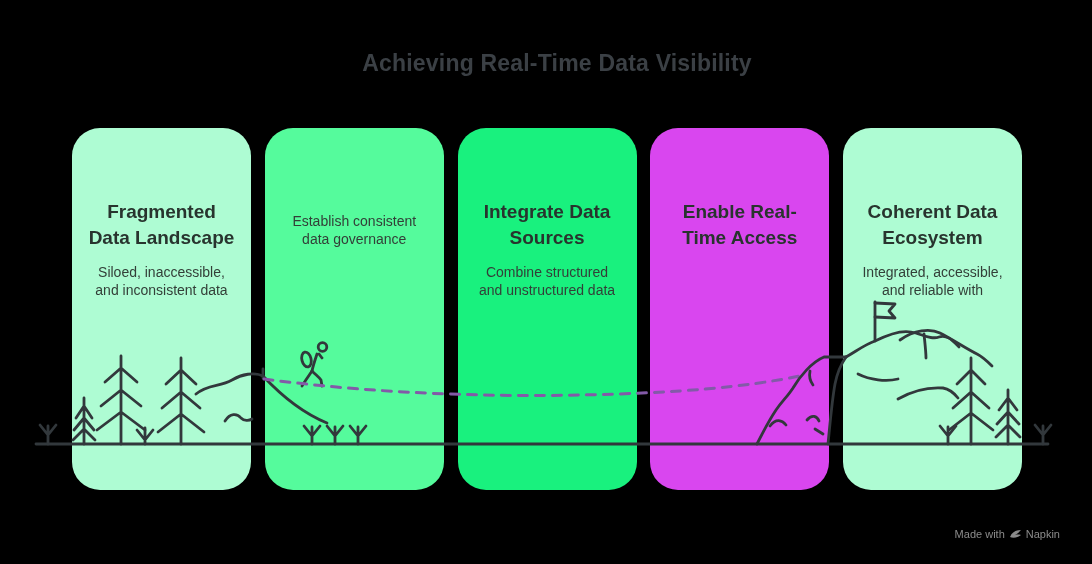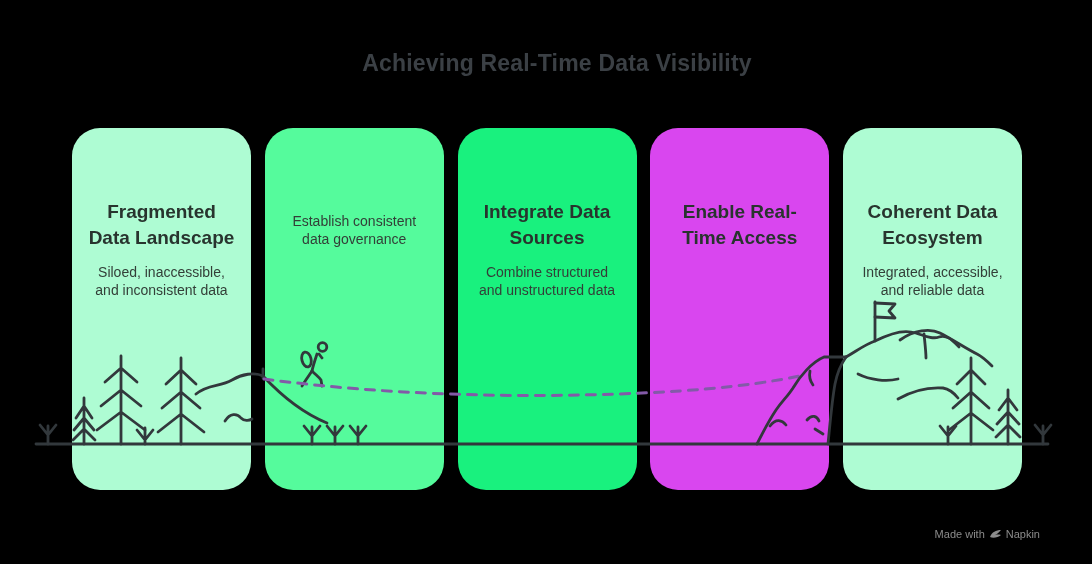--- a/index.html
+++ b/index.html
@@ -25,21 +25,21 @@
   }
   .card p{
     margin:13px 0 0 0;font-size:14px;line-height:1.3;
     white-space:pre-line;color:#333f38;
   }
   .scene{
     position:absolute;left:0;top:0;width:1092px;height:564px;
     pointer-events:none;
   }
   .credit{
-    position:absolute;top:528px;right:52px;font-size:11px;color:#8b8b8b;
+    position:absolute;top:528px;right:32px;font-size:11px;color:#8b8b8b;
     display:flex;align-items:center;gap:4px;
   }
   .credit svg{display:block;}
 </style>
 </head>
 <body>
 
 <div class="title" style="color: rgb(59, 64, 69); margin-left: 11px;">Achieving Real-Time Data Visibility</div>
 
 <div class="cards">
@@ -60,21 +60,21 @@
 and unstructured data</p>
   </div>
   <div class="card" style="background-color: #d946ef;">
     <h3>Enable Real-
 Time Access</h3>
   </div>
   <div class="card" style="background-color: rgb(174, 252, 211);">
     <h3>Coherent Data
 Ecosystem</h3>
     <p>Integrated, accessible,
-and reliable data</p>
+and reliable with</p>
   </div>
 </div>
 
 <svg class="scene" viewBox="0 0 1092 564" fill="none" stroke="#32383c" stroke-width="2.8" stroke-linecap="round" stroke-linejoin="round">
 
   <path d="M36 444 H1048"></path>
 
   <g>
     <path d="M48 444 V426 M48 435 L40 425 M48 435 L56 425"></path>
   </g>

